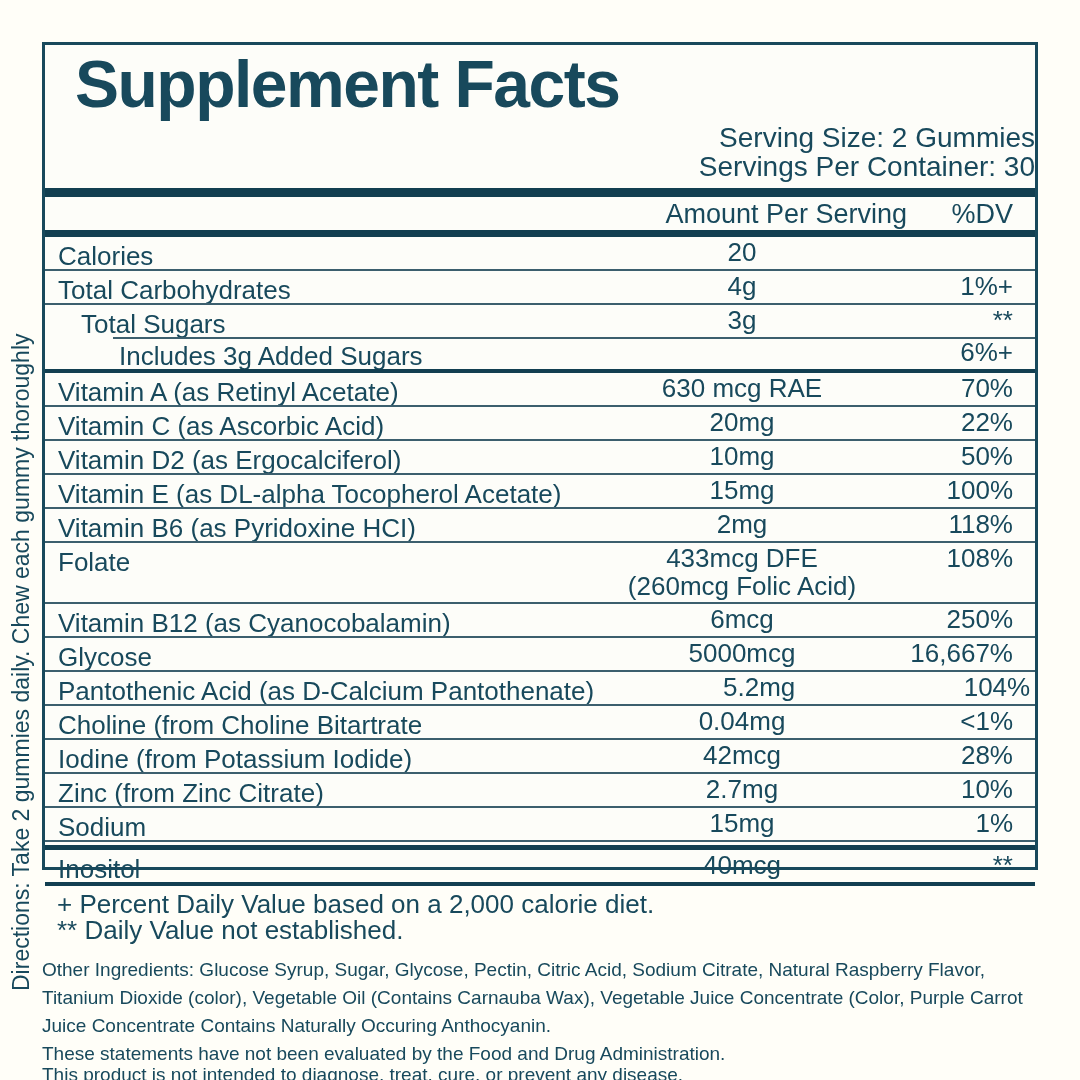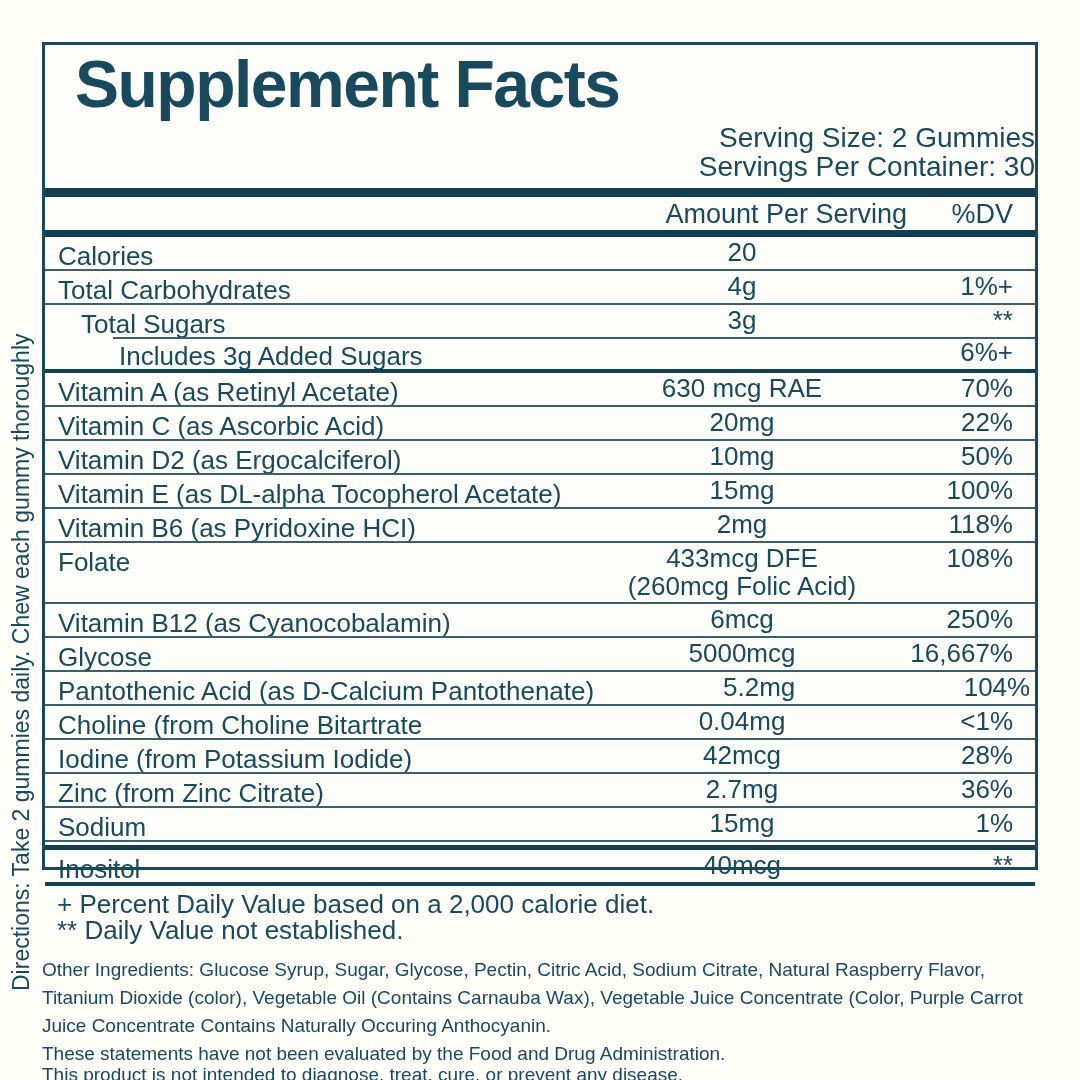--- a/index.html
+++ b/index.html
@@ -189,21 +189,21 @@
     <div class="cell amount">
             <div>42mcg</div>
           </div>
     <div class="cell dv">28%</div>
   </div>
         <div class="grid row indent-0 sep-thin">
     <div class="cell name">Zinc (from Zinc Citrate)</div>
     <div class="cell amount">
             <div>2.7mg</div>
           </div>
-    <div class="cell dv">36%</div>
+    <div class="cell dv">10%</div>
   </div>
         <div class="grid row indent-0 sep-thin">
     <div class="cell name">Sodium</div>
     <div class="cell amount">
             <div>15mg</div>
           </div>
     <div class="cell dv">1%</div>
   </div>
         <div class="sec-break">
           <div class="sec-break-inner"></div>

